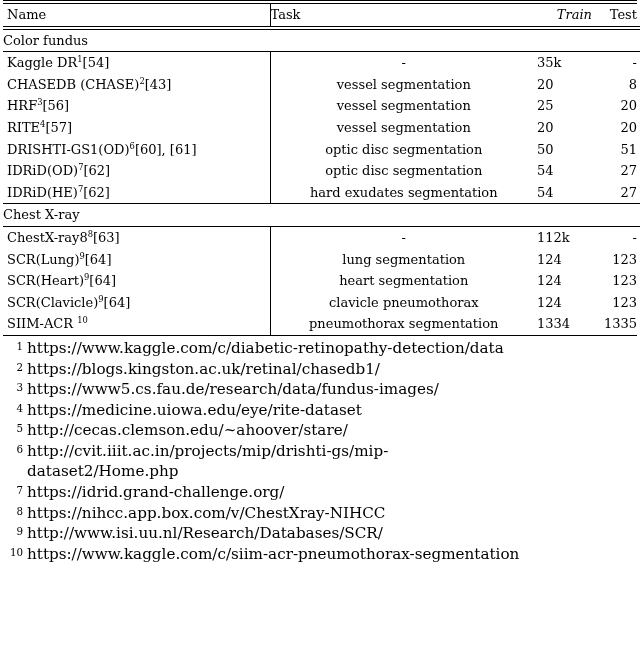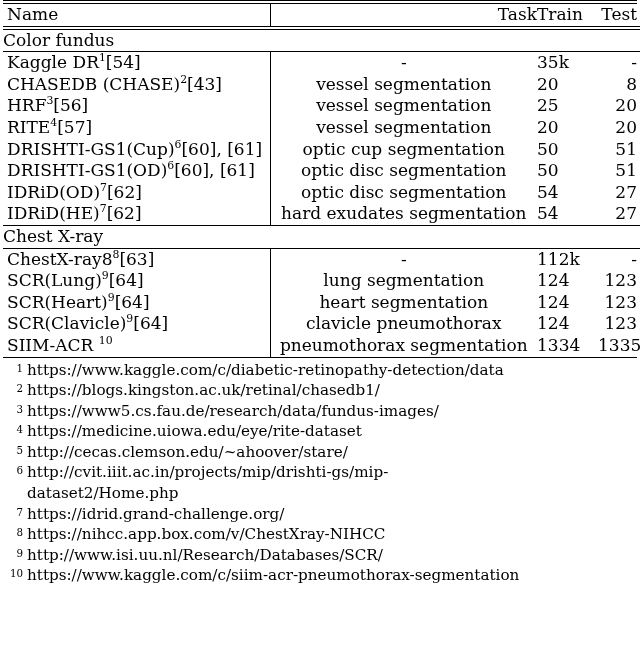--- a/index.html
+++ b/index.html
@@ -25,42 +25,42 @@
   
   .rule        { height: 0; border-top: 1.6px solid #000; }
   .rule-thin   { height: 0; border-top: 1.1px solid #000; }
   .rule-gap    { height: 2px; }
 
   
   table.main {
     width: 100%;
     border-collapse: collapse;
     table-layout: fixed;
-    font-size: 17px;
+    font-size: 13px;
   }
   table.main td {
     padding: 0;
     vertical-align: baseline;
     line-height: 21.6px;
     white-space: nowrap;
   }
 
   col.c-name  { width: 267px; }
   col.c-task  { width: 267px; }
   col.c-train { width: 61px;  }
   col.c-test  { width: 42px;  }
 
   .cell-name  { text-align: left;   padding-left: 4px !important; }
   .cell-task  { text-align: center; border-left: 1.1px solid #000; }
   .cell-train {  padding-right: 6px !important; }
   .cell-test  { text-align: right;  padding-right: 3px !important; }
 
   .hdr .cell-name  { text-align: left; }
-  .hdr .cell-task  { text-align: right; }
-  .hdr .cell-train { text-align: left; }
+  .hdr .cell-task  { text-align: left; }
+  .hdr .cell-train { text-align: right; font-style: italic; }
   .hdr .cell-test  { text-align: right; margin-left: 8px; }
   .hdr td { line-height: 24px; }
 
   .section-row td {
     text-align: left;
     line-height: 24px;
     border-left: none;
   }
 
   sup {
@@ -153,26 +153,20 @@
           <td class="cell-train">25</td>
           <td class="cell-test">20</td>
         </tr>
         <tr>
           <td class="cell-name"><span>RITE</span><sup>4</sup><span>[57]</span></td>
           <td class="cell-task">vessel segmentation</td>
           <td class="cell-train">20</td>
           <td class="cell-test">20</td>
         </tr>
         <tr>
-          <td class="cell-name"><span>DRISHTI-GS1(Cup)</span><sup>6</sup><span>[60], [61]</span></td>
-          <td class="cell-task">optic cup segmentation</td>
-          <td class="cell-train">50</td>
-          <td class="cell-test">51</td>
-        </tr>
-        <tr>
           <td class="cell-name"><span>DRISHTI-GS1(OD)</span><sup>6</sup><span>[60], [61]</span></td>
           <td class="cell-task">optic disc segmentation</td>
           <td class="cell-train">50</td>
           <td class="cell-test">51</td>
         </tr>
         <tr>
           <td class="cell-name"><span>IDRiD(OD)</span><sup>7</sup><span>[62]</span></td>
           <td class="cell-task">optic disc segmentation</td>
           <td class="cell-train">54</td>
           <td class="cell-test">27</td>

